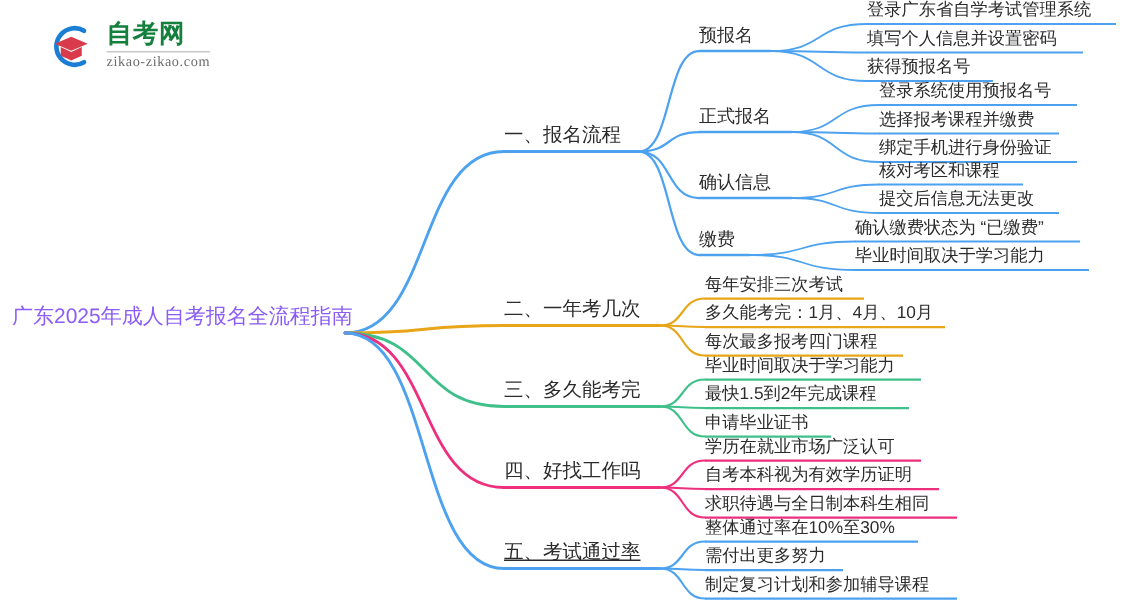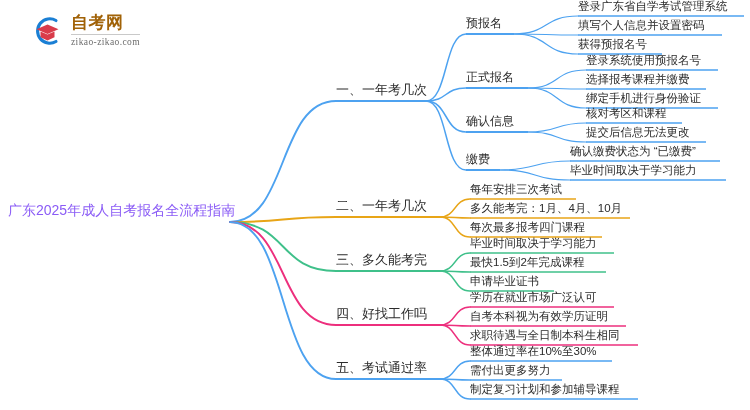--- a/index.html
+++ b/index.html
@@ -35,21 +35,21 @@
     flex: 0 0 auto;
   }
   .logo-text-block {
     display: flex;
     flex-direction: column;
     line-height: 1;
   }
   .logo-title {
     font-size: 17px;
     font-weight: bold;
-    color: #a16207;
+    color: #15803d;
     letter-spacing: 0.5px;
     padding-bottom: 3px;
     border-bottom: 1px solid #c9c9c9;
   }
   .logo-sub {
     font-size: 9.5px;
     color: #6d6d6d;
     letter-spacing: 0.4px;
     padding-top: 3px;
     font-family: Liberation Serif, serif;
@@ -155,21 +155,21 @@
       <line x1="470" y1="345" x2="638" y2="345" stroke="#ed2f7d" stroke-width="1.5"></line>
       <line x1="336" y1="379" x2="440" y2="379" stroke="#4da2f0" stroke-width="2.1"></line>
       <line x1="470" y1="361" x2="612" y2="361" stroke="#4da2f0" stroke-width="1.5"></line>
       <line x1="470" y1="380" x2="562" y2="380" stroke="#4da2f0" stroke-width="1.5"></line>
       <line x1="470" y1="399" x2="638" y2="399" stroke="#4da2f0" stroke-width="1.5"></line>
     </g>
 </svg>
 
 <div id="labels">
     <div class="node-label root-label" style="left: 8px; top: 220px;">广东2025年成人自考报名全流程指南</div>
-    <div class="node-label l1-label" style="left: 336px; top: 99px;">一、一年考几次</div>
+    <div class="node-label l1-label" style="left: 336px; top: 99px;">一、报名流程</div>
     <div class="node-label l2-label" style="left: 466px; top: 32px;">预报名</div>
     <div class="node-label l3-label" style="left: 578px; top: 14px;">登录广东省自学考试管理系统</div>
     <div class="node-label l3-label" style="left: 578px; top: 33px;">填写个人信息并设置密码</div>
     <div class="node-label l3-label" style="left: 578px; top: 52px;">获得预报名号</div>
     <div class="node-label l2-label" style="left: 466px; top: 86px;">正式报名</div>
     <div class="node-label l3-label" style="left: 586px; top: 68px;">登录系统使用预报名号</div>
     <div class="node-label l3-label" style="left: 586px; top: 87px;">选择报考课程并缴费</div>
     <div class="node-label l3-label" style="left: 586px; top: 106px;">绑定手机进行身份验证</div>
     <div class="node-label l2-label" style="left: 466px; top: 130px;">确认信息</div>
     <div class="node-label l3-label" style="left: 586px; top: 121px;">核对考区和课程</div>
@@ -182,17 +182,17 @@
     <div class="node-label l3-label" style="left: 470px; top: 216px;">多久能考完：1月、4月、10月</div>
     <div class="node-label l3-label" style="left: 470px; top: 235px;">每次最多报考四门课程</div>
     <div class="node-label l1-label" style="left: 336px; top: 269px;">三、多久能考完</div>
     <div class="node-label l3-label" style="left: 470px; top: 251px;">毕业时间取决于学习能力</div>
     <div class="node-label l3-label" style="left: 470px; top: 270px;">最快1.5到2年完成课程</div>
     <div class="node-label l3-label" style="left: 470px; top: 289px;">申请毕业证书</div>
     <div class="node-label l1-label" style="left: 336px; top: 323px;">四、好找工作吗</div>
     <div class="node-label l3-label" style="left: 470px; top: 305px;">学历在就业市场广泛认可</div>
     <div class="node-label l3-label" style="left: 470px; top: 324px;">自考本科视为有效学历证明</div>
     <div class="node-label l3-label" style="left: 470px; top: 343px;">求职待遇与全日制本科生相同</div>
-    <div class="node-label l1-label" style="left: 336px; top: 377px;">五、考试通过率</div>
+    <div class="node-label l1-label" style="left: 336px; top: 377px; text-decoration: underline;">五、考试通过率</div>
     <div class="node-label l3-label" style="left: 470px; top: 359px;">整体通过率在10%至30%</div>
     <div class="node-label l3-label" style="left: 470px; top: 378px;">需付出更多努力</div>
     <div class="node-label l3-label" style="left: 470px; top: 397px; text-align: center;">制定复习计划和参加辅导课程</div>
   </div>
 
 </body></html>

